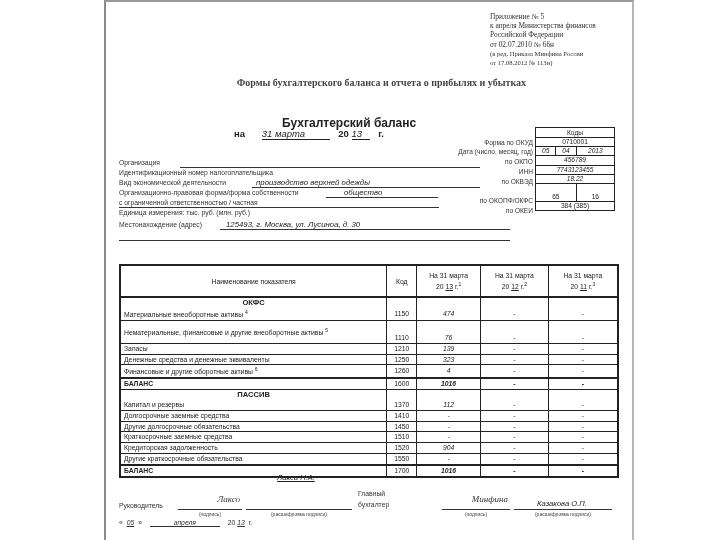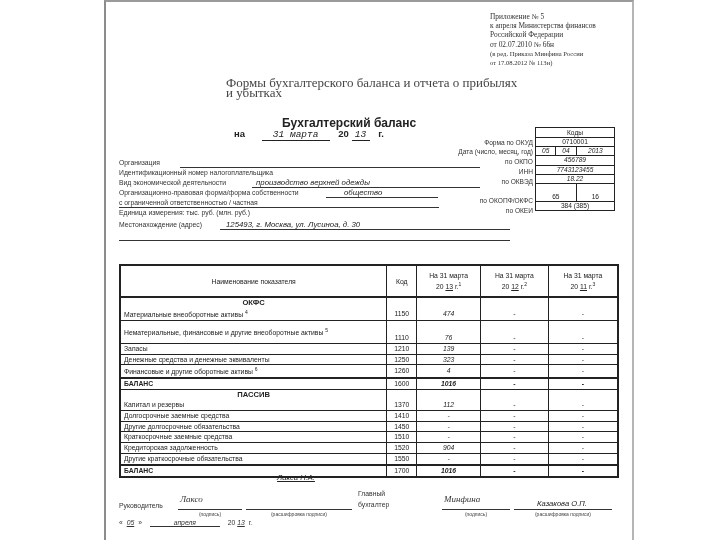--- a/index.html
+++ b/index.html
@@ -11,26 +11,26 @@
     position: absolute; left: 104px; top: 0; width: 526px; height: 540px;
     border-left: 2px solid #8c8c8c; border-right: 2px solid #b5b5b5; border-top: 2px solid #9a9a9a;
     background: #fff;
   }
   .abs { position: absolute; }
   .appendix {
     left: 384px; top: 10px; font-family: "Liberation Serif", serif; font-size: 7.4px; line-height: 9.2px; color: #333;
   }
   .appendix .small { font-size: 6.6px; }
   .forms-title {
-    left: 120px; top: 76px; width: 300px; text-align: left;
-    font-family: "Liberation Serif", serif; font-size: 13px; line-height: 10px; color: #444;
+    left: 120px; top: 76px; width: 300px; text-align: right;
+    font-family: "Liberation Serif", serif; font-size: 10px; line-height: 10px; color: #444; font-weight: bold;
   }
   .balance-title { left: 176px; top: 114px; font-weight: bold; font-size: 12px; color: #222; }
   .na-line { left: 128px; top: 126px; font-size: 9.5px; font-weight: bold; color: #222; }
-  .na-line .ital { font-style: italic; font-weight: normal; display: inline-block; border-bottom: 1px solid #222; text-align: center; font-family: Liberation Mono, monospace; }
+  .na-line .ital { font-style: italic; font-weight: normal; display: inline-block; border-bottom: 1px solid #222; text-align: left; }
   .lbl { font-size: 6.8px; color: #333; white-space: nowrap; }
   .fill { font-size: 7.8px; font-style: italic; color: #222; white-space: nowrap; }
   .uline { position: absolute; height: 0; border-top: 1px solid #333; }
   .codes {
     position: absolute; left: 429px; top: 125px; width: 80px; border: 1.5px solid #222; border-collapse: collapse;
   }
   .codes td { border: 1px solid #222; font-size: 6.6px; text-align: center; height: 8.2px; padding: 0; font-style: italic; line-height: 8px; }
   .codes td.hdr { font-style: normal; height: 9px; }
   .codes td.tall { height: 17px; vertical-align: bottom; }
   .rlabel { position: absolute; font-size: 6.6px; color: #333; text-align: right; white-space: nowrap; }
@@ -42,21 +42,21 @@
   }
   table.main th { font-weight: normal; border-bottom: 2px solid #222; height: 30px; line-height: 9px; }
   table.main tr.r td { border-bottom: 1px solid #222; height: 9.8px; line-height: 9.5px; }
   table.main tr.sec td { font-weight: bold; text-align: center; font-size: 7.6px; height: 10px; line-height: 10px; }
   table.main tr.total td { border-top: 2px solid #222; border-bottom: 1.5px solid #222; font-weight: bold; }
   td.code, td.val { text-align: center; }
   td.val { font-style: italic; }
   sup { font-size: 5px; }
   .sig { font-size: 6.8px; color: #333; white-space: nowrap; }
   .cap { font-size: 5px; color: #444; white-space: nowrap; text-align: center; }
-  .signature { font-family: "Liberation Serif", serif; font-style: italic; font-size: 9px; color: #333; white-space: nowrap; text-align: left; }
+  .signature { font-family: "Liberation Serif", serif; font-style: italic; font-size: 9px; color: #333; white-space: nowrap; text-align: right; }
 </style>
 </head>
 <body>
 
 <div class="page">
 
   <div class="abs appendix">
     <div>Приложение № 5</div>
     <div>к апреля Министерства финансов</div>
     <div>Российской Федерации</div>

